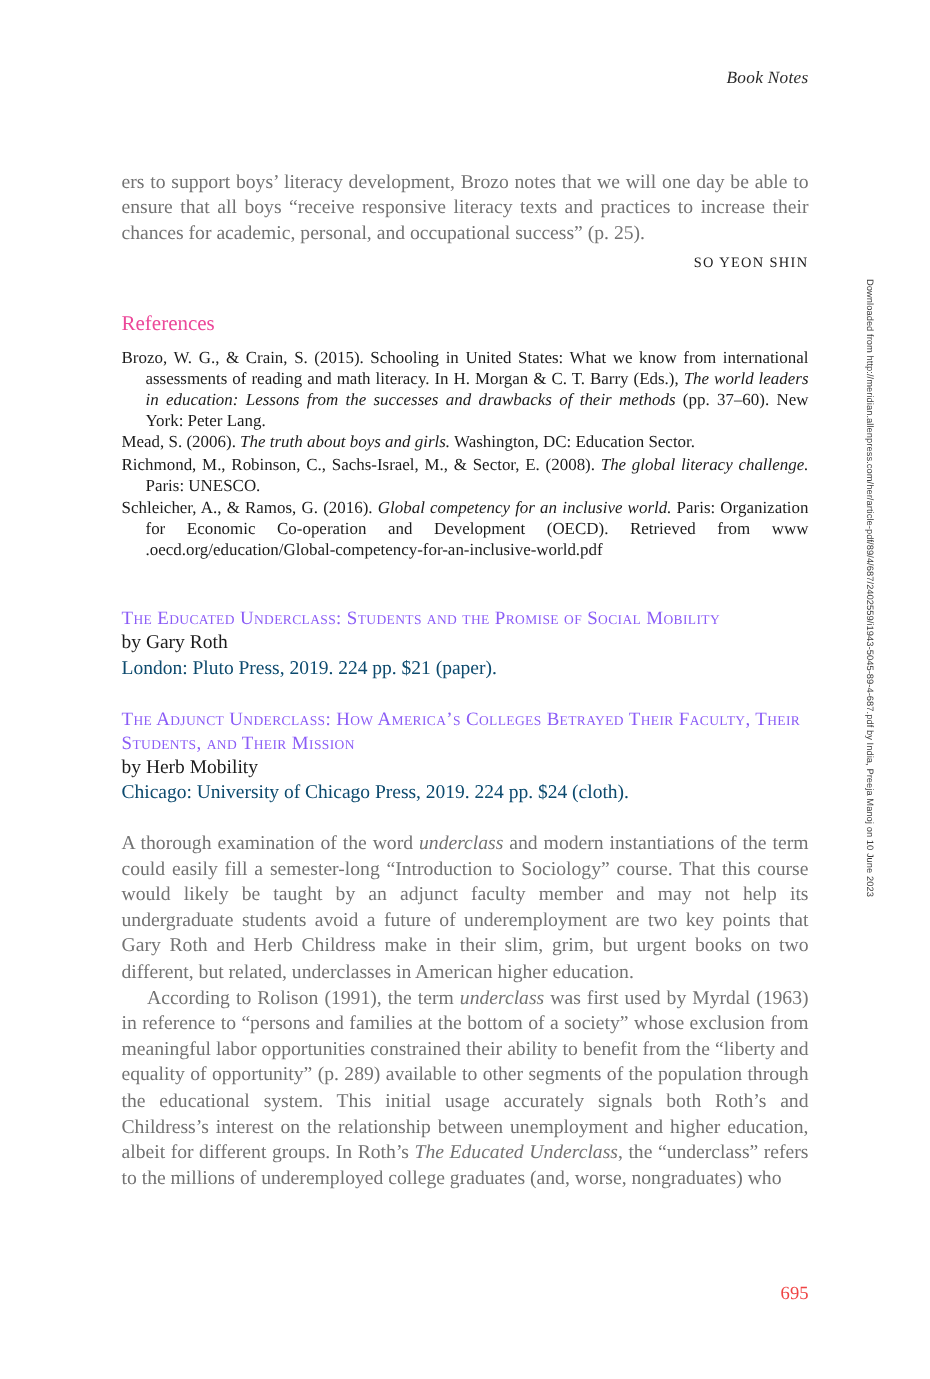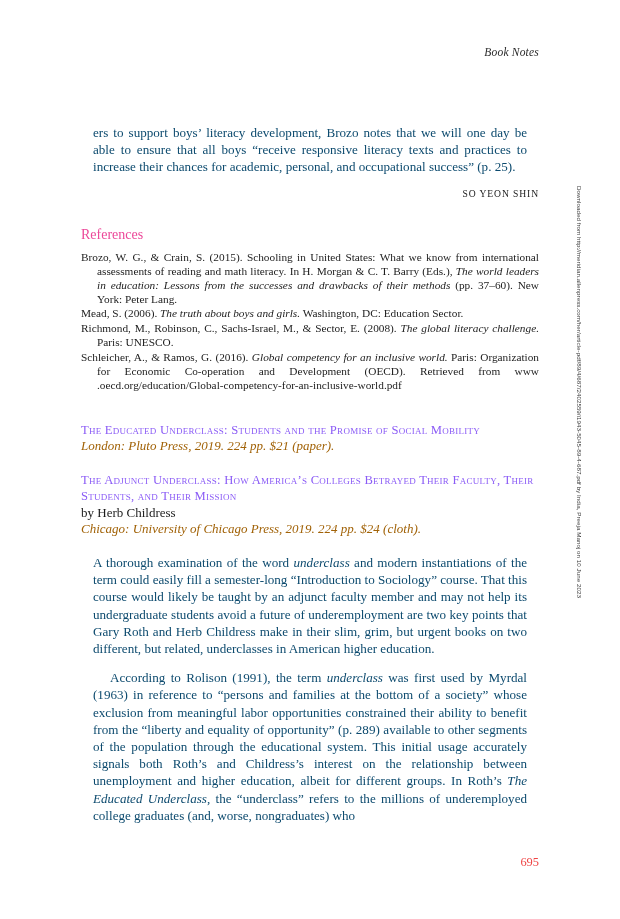--- a/index.html
+++ b/index.html
@@ -34,26 +34,26 @@
 
   
   .column {
     position: absolute;
     top: 112px;
     left: 81px;
     width: 458px;
   }
 
   p.body-text {
-    margin: 12px;
+    margin: 0;
     font-size: 13.1px;
     line-height: 17.2px;
     text-align: justify;
     text-justify: inter-word;
-    color: #0c4a6e;
+    color: #737373;
     hyphens: manual;
   }
   p.body-text.indent {
     text-indent: 17px;
   }
 
   .attribution {
     margin-top: 6px;
     text-align: right;
     font-size: 9.6px;
@@ -100,22 +100,21 @@
     color: #8b5cf6;
   }
   .book-author {
     font-size: 13px;
     line-height: 16.6px;
     color: #1c1c1c;
   }
   .book-pub {
     font-size: 13px;
     line-height: 16.6px;
-    font-style: italic;
-    color: #a16207;
+    color: #0c4a6e;
   }
 
   .review-body {
     margin-top: 16px;
   }
 
   
   .folio {
     position: absolute;
     left: 81px;
@@ -159,25 +158,26 @@
     <ul class="reference-list" id="reference-list">
         <li class="reference-item"><span>Brozo, W. G., &amp; Crain, S. (2015). Schooling in United States: What we know from international assessments of reading and math literacy. In H. Morgan &amp; C. T. Barry (Eds.), </span><span class="it">The world leaders in education: Lessons from the successes and drawbacks of their methods</span><span> (pp. 37–60). New York: Peter Lang.</span></li>
         <li class="reference-item"><span>Mead, S. (2006). </span><span class="it">The truth about boys and girls.</span><span> Washington, DC: Education Sector.</span></li>
         <li class="reference-item"><span>Richmond, M., Robinson, C., Sachs-Israel, M., &amp; Sector, E. (2008). </span><span class="it">The global literacy challenge.</span><span> Paris: UNESCO.</span></li>
         <li class="reference-item"><span>Schleicher, A., &amp; Ramos, G. (2016). </span><span class="it">Global competency for an inclusive world.</span><span> Paris: Organization for Economic Co-operation and Development (OECD). Retrieved from www .oecd.org/education/Global-competency-for-an-inclusive-world.pdf</span></li>
       </ul>
 
     <div id="book-entries">
         <div class="book-block">
           <div class="book-title">The Educated Underclass: Students and the Promise of Social Mobility</div>
+          <div class="book-author">by Gary Roth</div>
           <div class="book-pub">London: Pluto Press, 2019. 224 pp. $21 (paper).</div>
         </div>
         <div class="book-block">
           <div class="book-title">The Adjunct Underclass: How America’s Colleges Betrayed Their Faculty, Their Students, and Their Mission</div>
-          <div class="book-author">by Herb Childress</div>
+          <div class="book-author">by Herb Mobility</div>
           <div class="book-pub">Chicago: University of Chicago Press, 2019. 224 pp. $24 (cloth).</div>
         </div>
       </div>
 
     <div class="review-body" id="review-body">
         <p class="body-text"><span>A thorough examination of the word </span><span class="it">underclass</span><span> and modern instantiations of the term could easily fill a semester-long “Introduction to Sociology” course. That this course would likely be taught by an adjunct faculty member and may not help its undergraduate students avoid a future of underemployment are two key points that Gary Roth and Herb Childress make in their slim, grim, but urgent books on two different, but related, underclasses in American higher education.</span></p>
         <p class="body-text indent"><span>According to Rolison (1991), the term </span><span class="it">underclass</span><span> was first used by Myrdal (1963) in reference to “persons and families at the bottom of a society” whose exclusion from meaningful labor opportunities constrained their ability to benefit from the “liberty and equality of opportunity” (p. 289) available to other segments of the population through the educational system. This initial usage accurately signals both Roth’s and Childress’s interest on the relationship between unemployment and higher education, albeit for different groups. In Roth’s </span><span class="it">The Educated Underclass</span><span>, the “underclass” refers to the millions of underemployed college graduates (and, worse, nongraduates) who</span></p>
       </div>
 
   </div>

